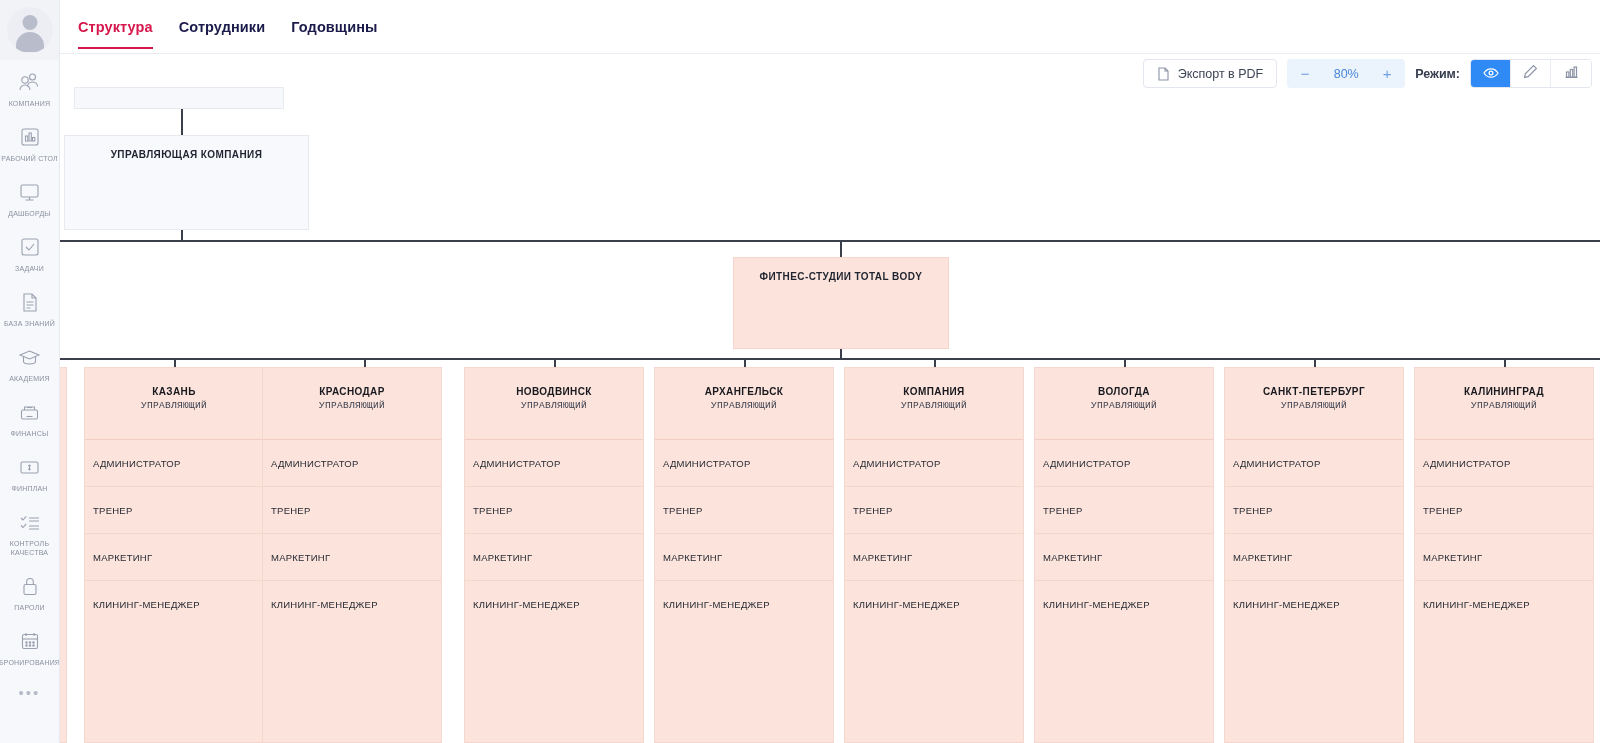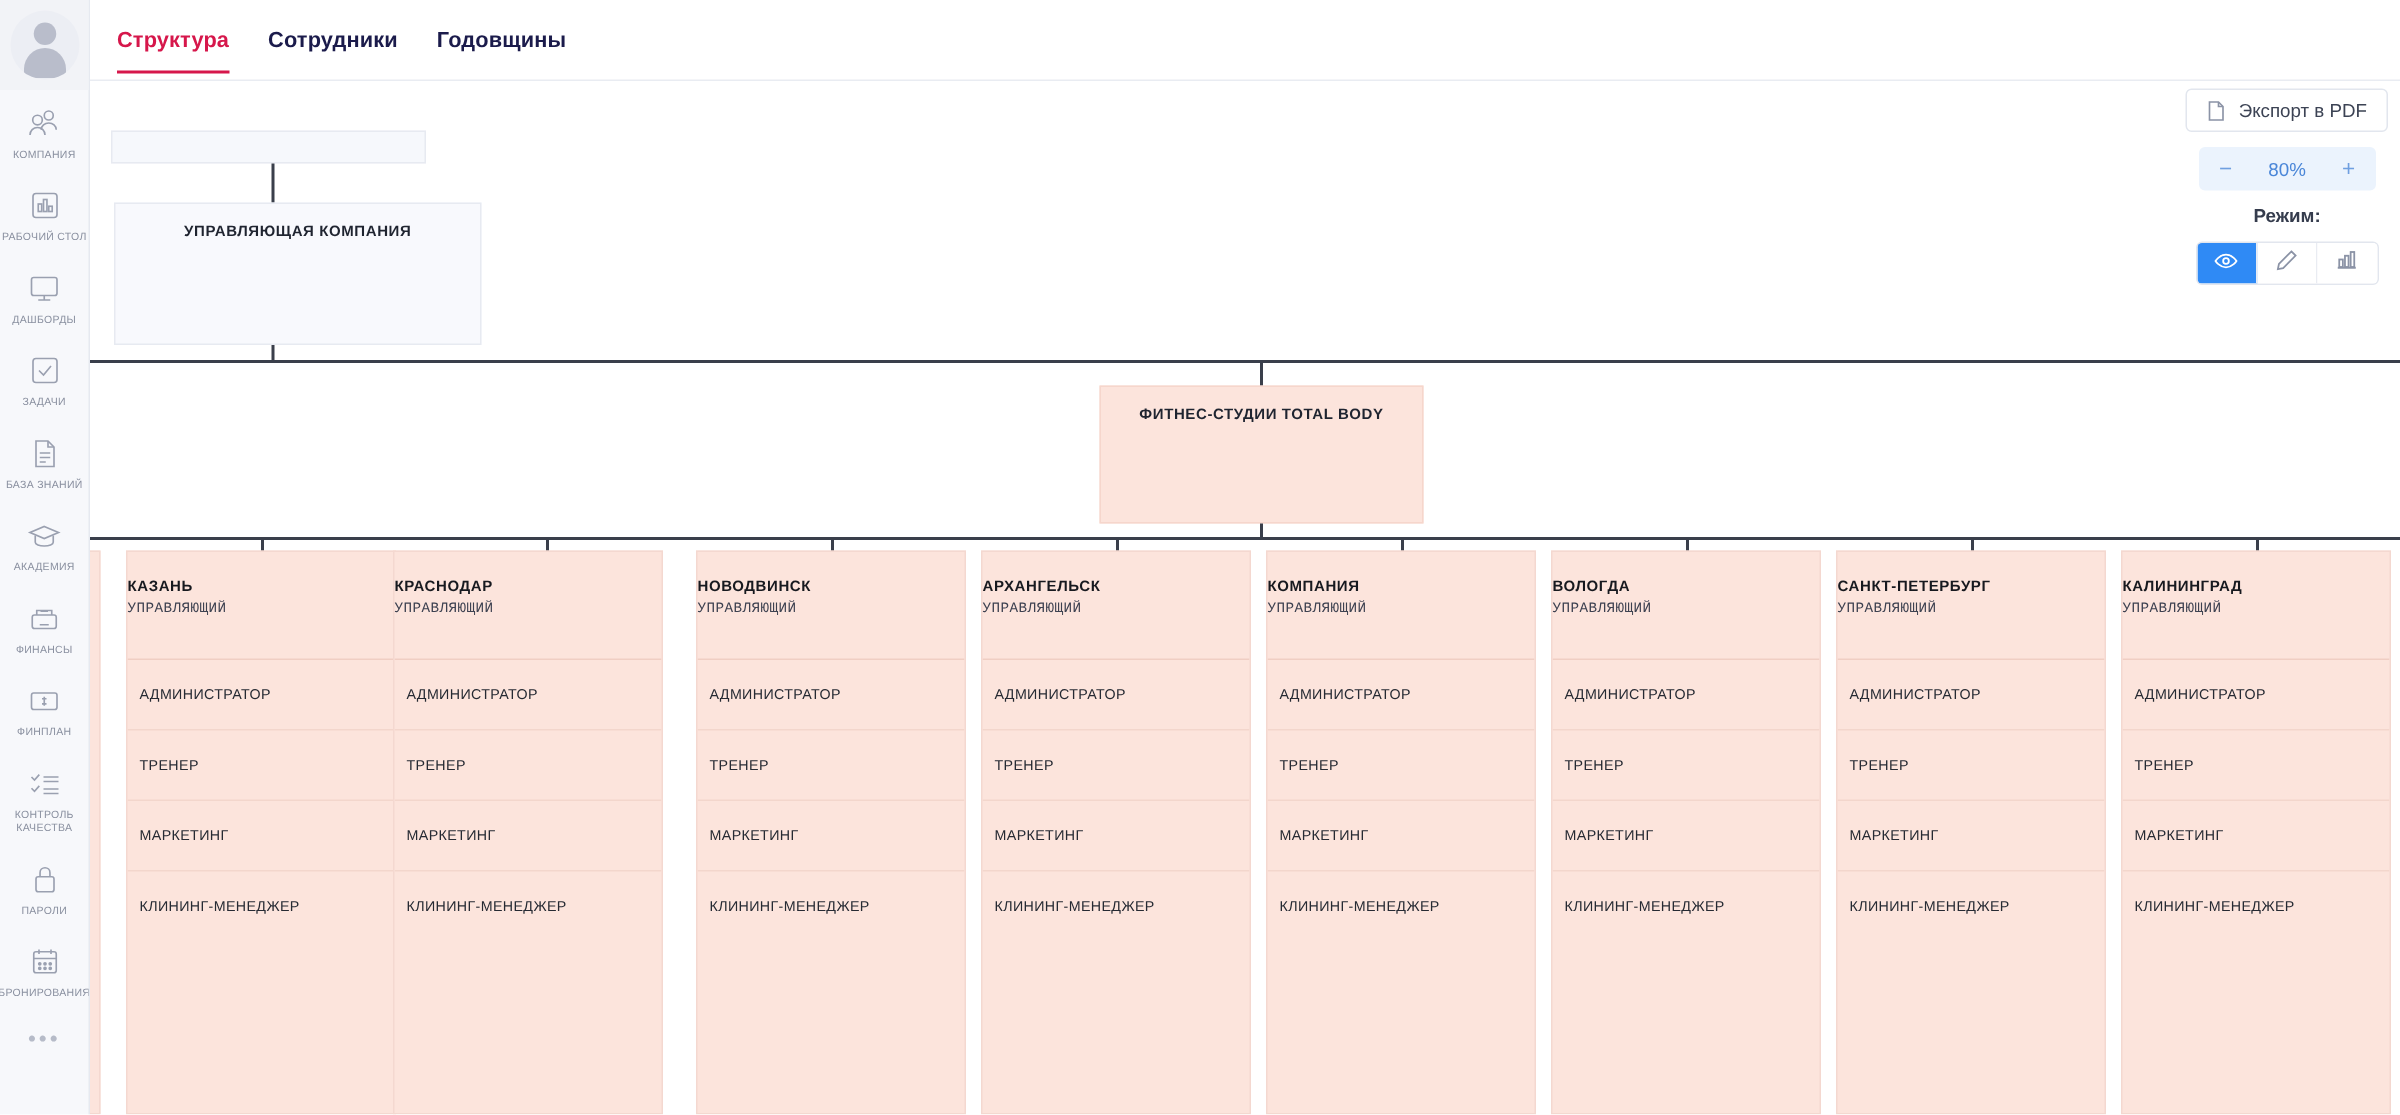--- a/index.html
+++ b/index.html
@@ -80,21 +80,20 @@
   .tab.active::after {
     content: ""; position: absolute; left: 0; right: 0; bottom: 0;
     height: 2.5px; background: #d6174b;
   }
 
   
   #toolbar {
     position: absolute; right: 8px; top: 59px;
     display: flex; align-items: center; gap: 10px;
     z-index: 30;
-    flex-direction: column;
   }
   #export-btn {
     display: flex; align-items: center; gap: 8px;
     height: 29px; padding: 0 13px;
     background: #fff; border: 1px solid #e2e6ee; border-radius: 4px;
     font-size: 12.5px; color: #3c4354; cursor: pointer;
   }
   .doc-icon { color: #8b93a6; display: flex; }
   #zoom-group {
     display: flex; align-items: center;
@@ -153,20 +152,21 @@
   .dept-card {
     position: absolute; top: 313px;
     width: 180px; height: 376px;
     background: #fce4dc;
     border: 1px solid #f4d8d0;
     overflow: hidden;
   }
   .dept-head {
     height: 72px; padding-top: 17px;
     border-bottom: 1px solid #f0cec3;
+    text-align: center;
   }
   .dept-city {
     font-size: 10px; font-weight: bold; color: #17191f;
     letter-spacing: .4px; line-height: 13px;
   }
   .dept-role {
     font-size: 9.5px; color: #3d4150; letter-spacing: .3px;
     line-height: 13px; margin-top: 1px; font-family: Liberation Mono, monospace;
   }
   .dept-row {
@@ -366,21 +366,21 @@
       </div>
     </div>
   </div>
 
   <div id="canvas">
 
     <div class="ghost-box"></div>
 
     <div class="vline" style="left:121px; top:55px; height:35px;"></div>
 
-    <div class="node node-blue" style="left:16px; top:81px; width:245px; height:95px;">
+    <div class="node node-blue" style="left:4px; top:81px; width:245px; height:95px;">
       <div class="node-title">УПРАВЛЯЮЩАЯ КОМПАНИЯ</div>
     </div>
 
     <div class="vline" style="left:121px; top:176px; height:11px;"></div>
     <div class="hline" style="left:0px; top:186px; width:1540px;"></div>
     <div class="vline" style="left:780px; top:186px; height:18px;"></div>
 
     <div class="node node-pink" style="left:673px; top:203px; width:216px; height:92px;">
       <div class="node-title">ФИТНЕС-СТУДИИ TOTAL BODY</div>
     </div>

